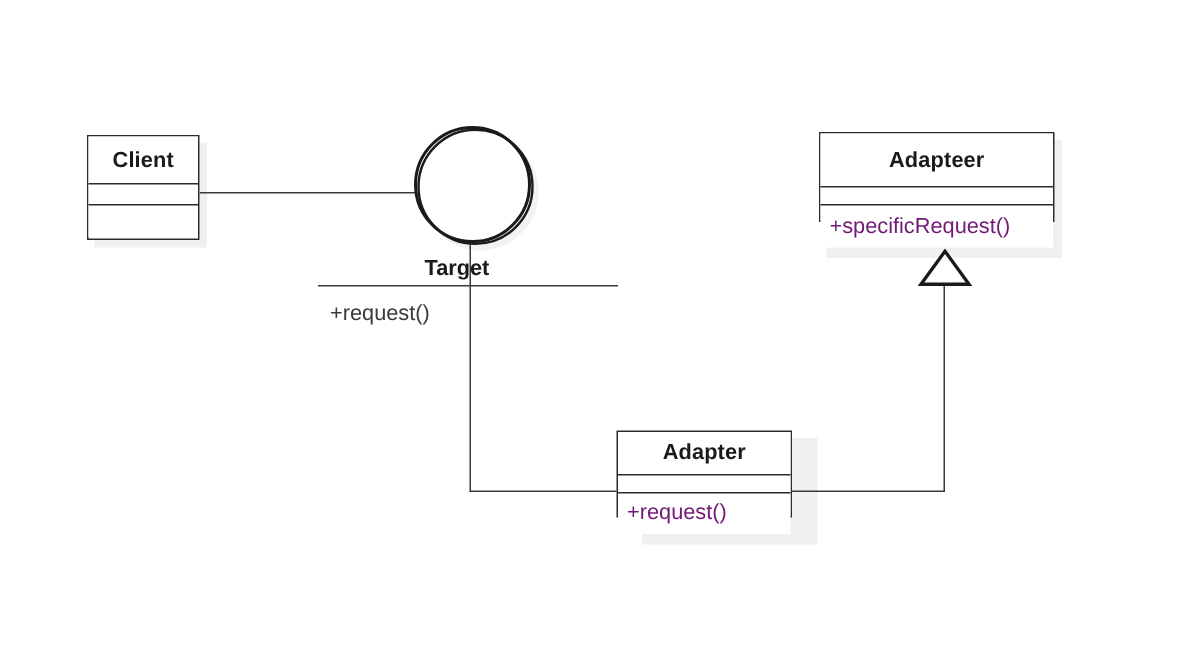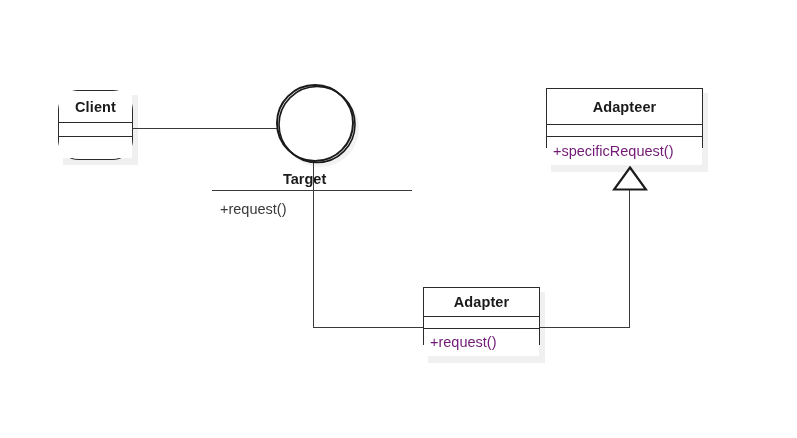--- a/index.html
+++ b/index.html
@@ -129,33 +129,33 @@
   <div class="line-h" style="left:313px; top:327px; width:317px;"></div>
 
   <div class="line-v" style="left:629px; top:190px; height:138px;"></div>
 
   <div class="inherit-triangle" style="left:612px; top:166px; width:36px; height:25px;">
     <svg width="36" height="25" viewBox="0 0 36 25">
       <polygon points="18,1.5 34,23.5 2,23.5" fill="#ffffff" stroke="#1a1a1a" stroke-width="2.2" stroke-linejoin="miter"></polygon>
     </svg>
   </div>
 
-  <div class="uml-class" style="left:58px; top:90px; width:75px; height:70px;border-radius:20px;">
+  <div class="uml-class" style="left:58px; top:90px; width:75px; height:70px;">
     <div class="uml-row uml-title" style="height:31px;">Client</div>
     <div class="uml-row uml-empty" style="height:14px;"></div>
     <div class="uml-row uml-empty" style="height:21.8px;"></div>
   </div>
 
   <div class="uml-class" style="left:546px; top:88px; width:157px; height:60px;">
     <div class="uml-row uml-title" style="height:35px;">Adapteer</div>
     <div class="uml-row uml-empty" style="height:12px;"></div>
     <div class="uml-row uml-member" style="height:28.8px;">+specificRequest()</div>
   </div>
 
-  <div class="uml-class" style="left:423px; top:287px; width:117px; height:58px;">
+  <div class="uml-class" style="left:411px; top:287px; width:117px; height:58px;">
     <div class="uml-row uml-title" style="height:28px;">Adapter</div>
     <div class="uml-row uml-empty" style="height:12px;"></div>
     <div class="uml-row uml-member" style="height:27.8px;">+request()</div>
   </div>
 
   <div class="lollipop" style="left:272px; top:80px; width:86px; height:86px;">
     <svg width="86" height="86" viewBox="0 0 86 86">
       <circle cx="43" cy="43" r="38" fill="#ffffff" stroke="#1a1a1a" stroke-width="2"></circle>
       <circle cx="45" cy="44.5" r="38" fill="none" stroke="#1a1a1a" stroke-width="1.6"></circle>
     </svg>

